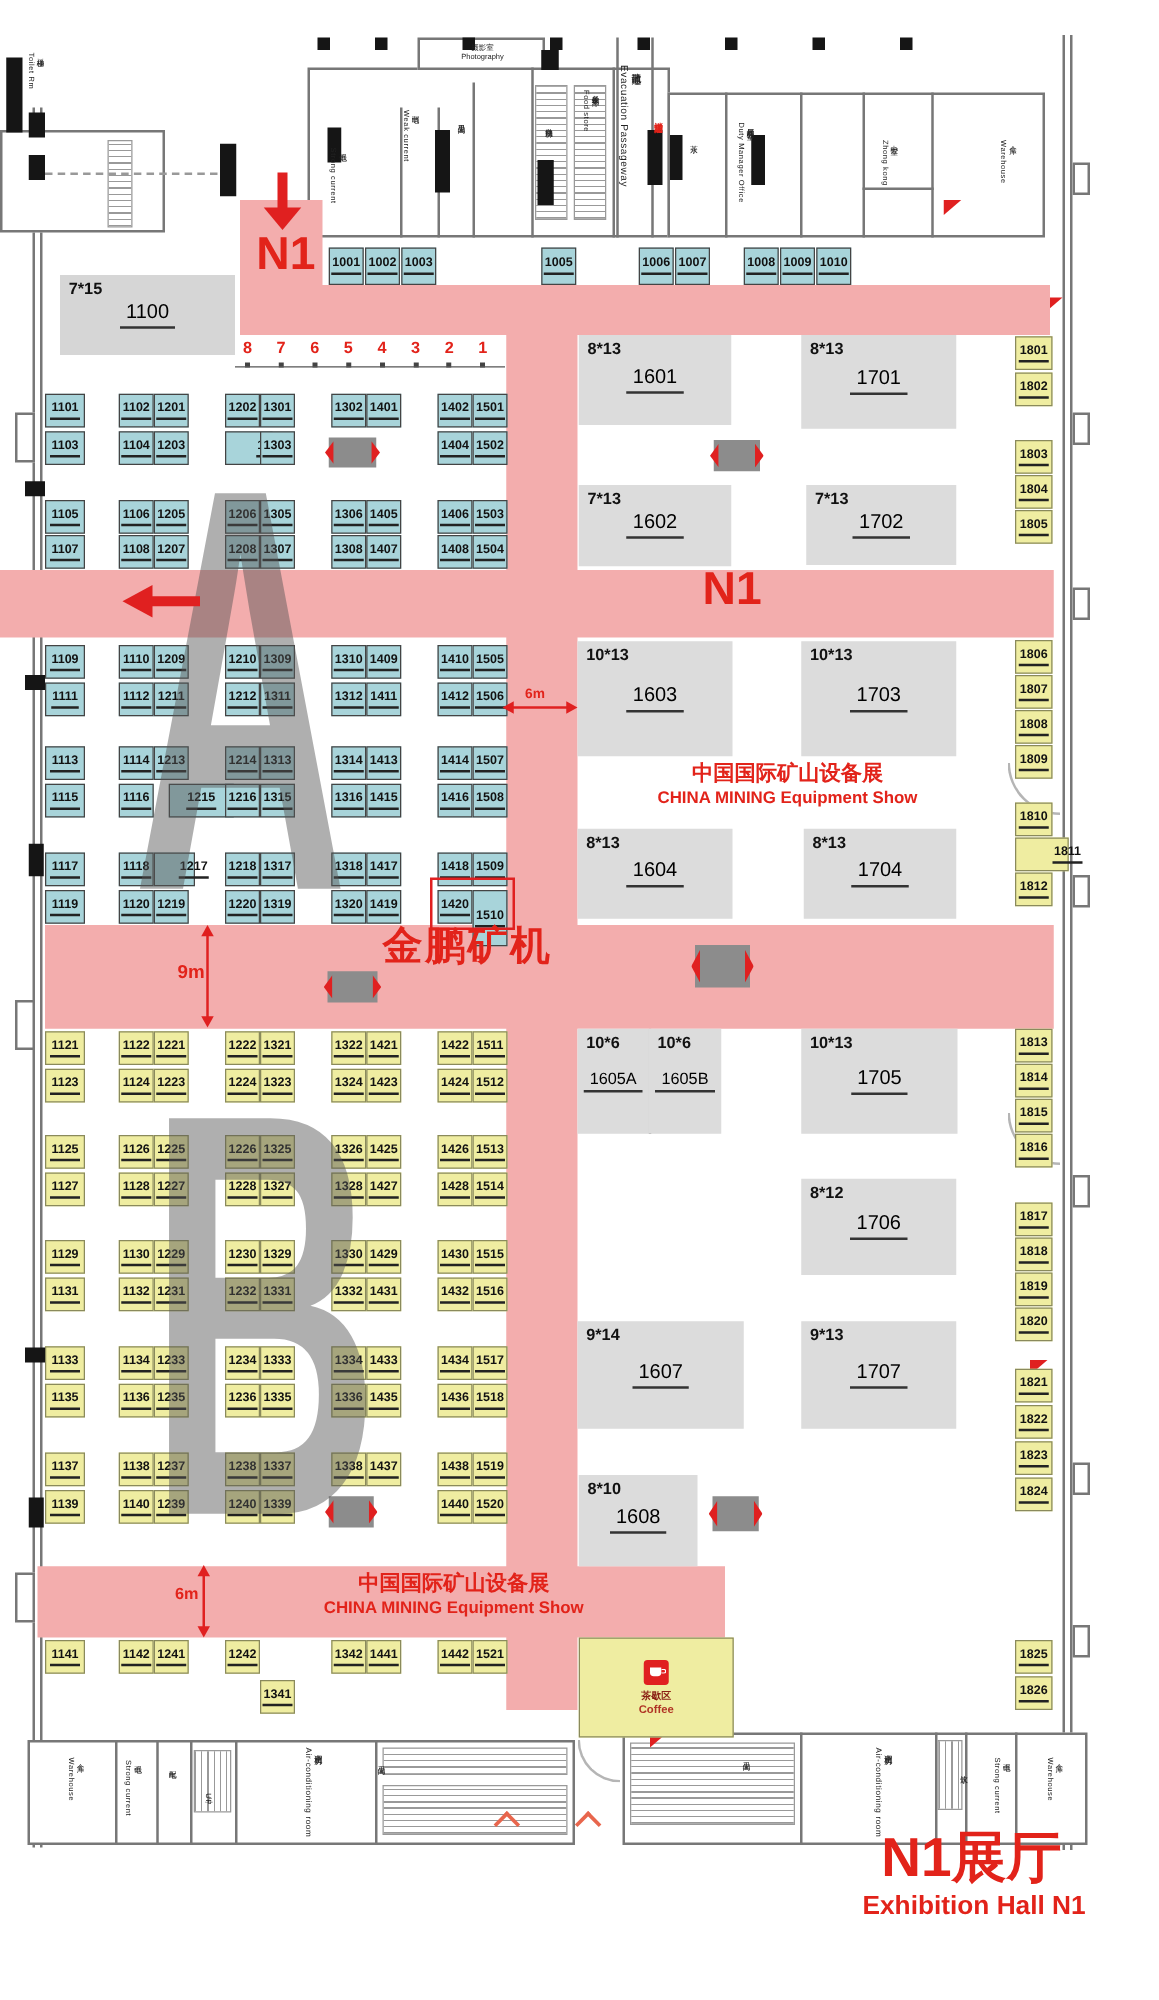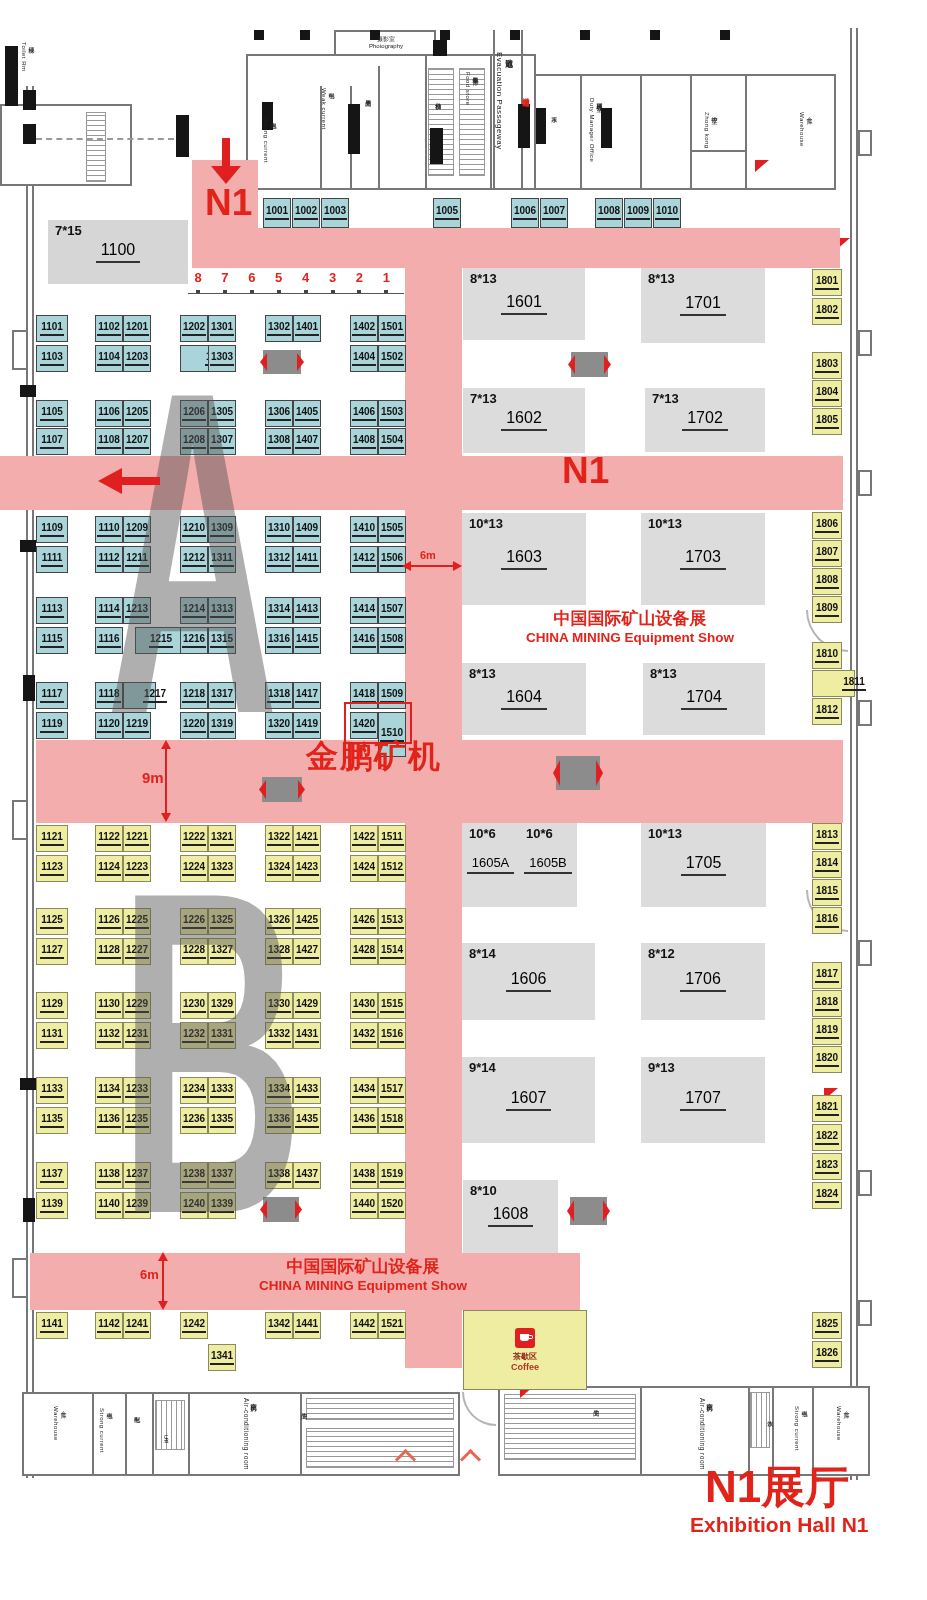--- a/index.html
+++ b/index.html
@@ -857,24 +857,20 @@
         <span class="size">10*6</span>
         <span class="n u-k">1605A</span>
       </div>
       <div class="big small" style="left: 519px; top: 823px; width: 58px; height: 84px;">
         <span class="size">10*6</span>
         <span class="n u-g">1605B</span>
       </div>
       <div class="big" style="left: 641px; top: 823px; width: 125px; height: 84px;">
         <span class="size">10*13</span>
         <span class="n u-g">1705</span>
-      </div>
-      <div class="big" style="left: 462px; top: 943px; width: 133px; height: 77px;">
-        <span class="size">8*14</span>
-        <span class="n u-r">1606</span>
       </div>
       <div class="big" style="left: 641px; top: 943px; width: 124px; height: 77px;">
         <span class="size">8*12</span>
         <span class="n u-g">1706</span>
       </div>
       <div class="big" style="left: 462px; top: 1057px; width: 133px; height: 86px;">
         <span class="size">9*14</span>
         <span class="n u-g">1607</span>
       </div>
       <div class="big" style="left: 641px; top: 1057px; width: 124px; height: 86px;">

